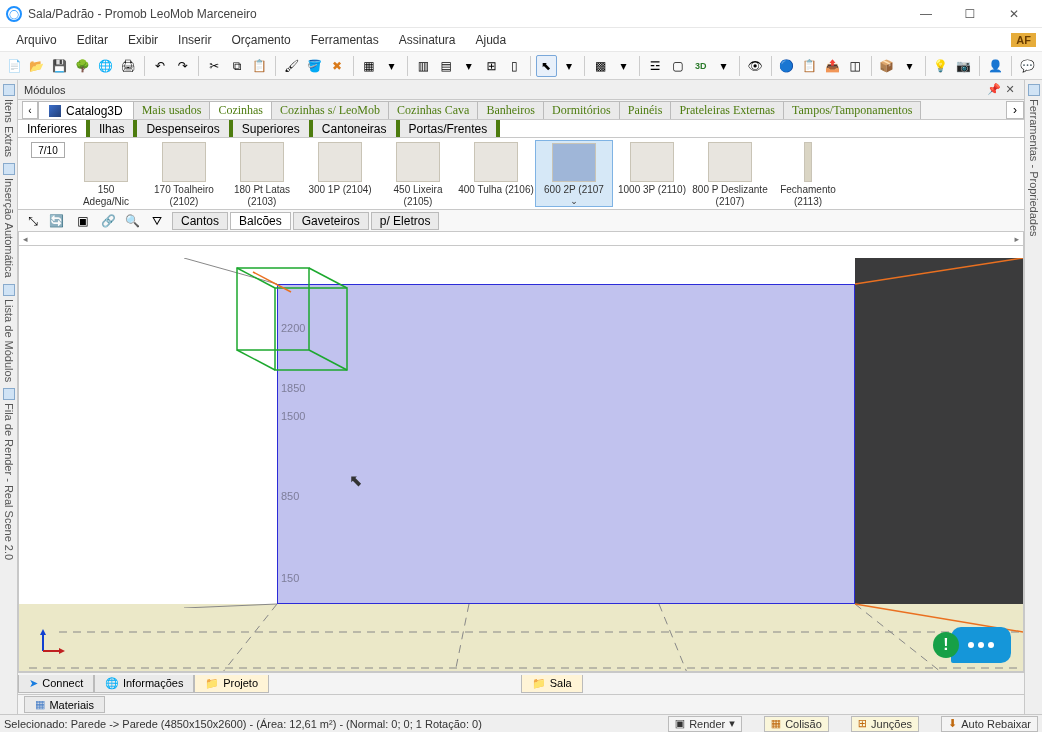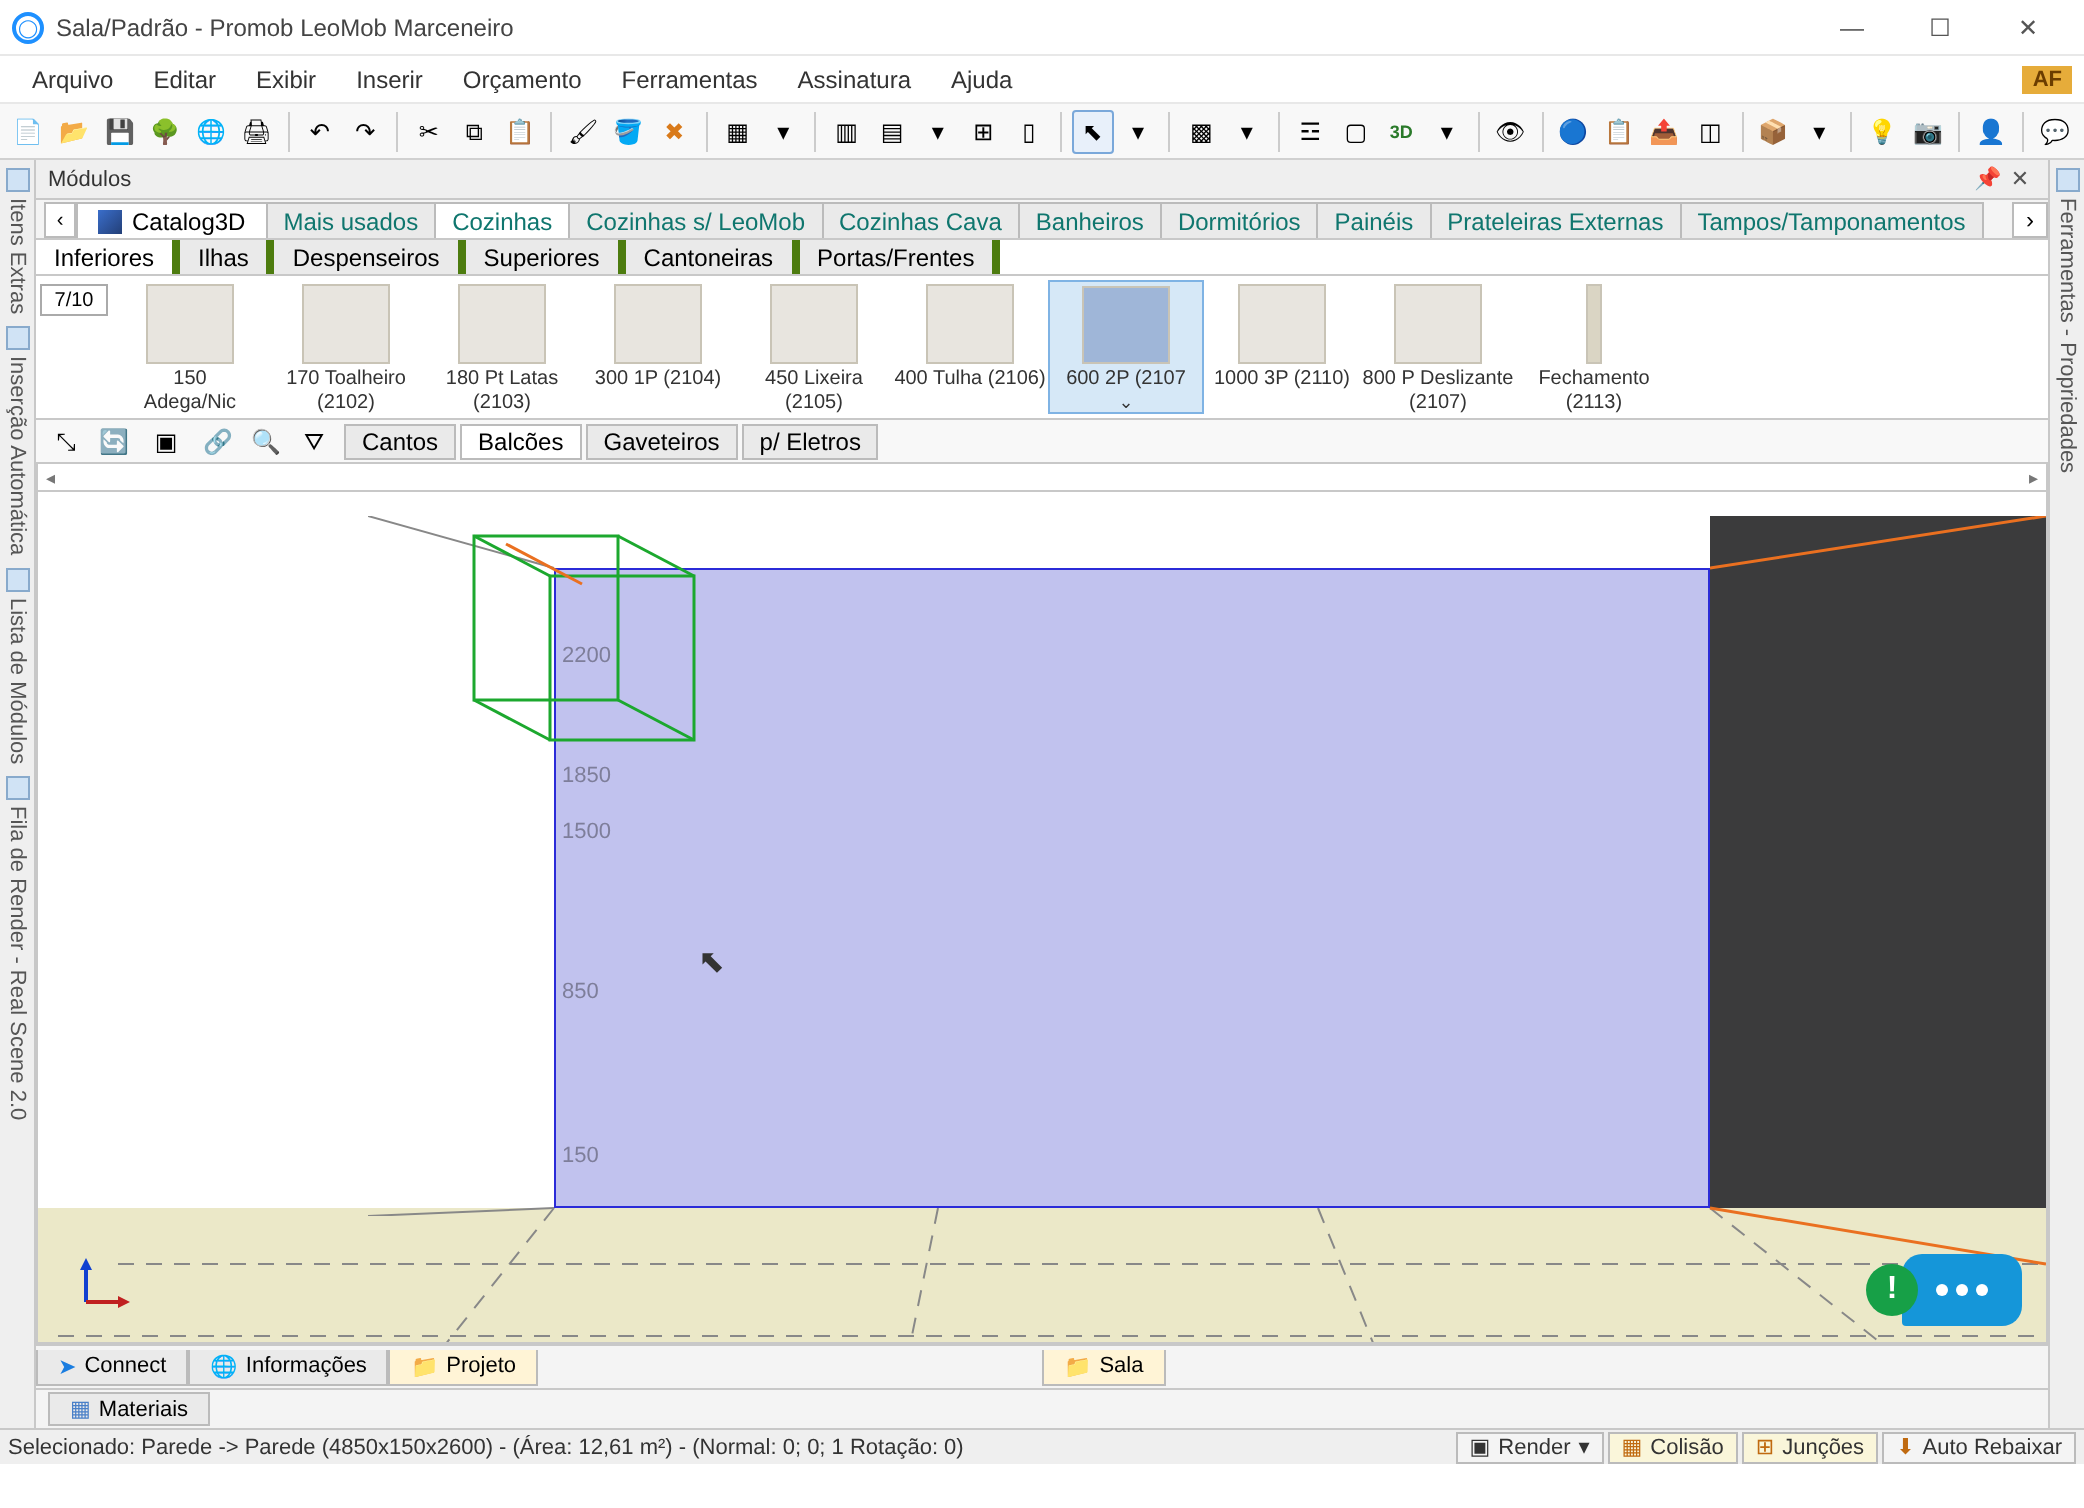--- a/index.html
+++ b/index.html
@@ -34,31 +34,31 @@
   
   .modhdr { height: 20px; background:#efefef; border-bottom:1px solid #c8c8c8; display:flex; align-items:center; padding:0 6px; font-size:11px; color:#333;}
   .modhdr .sp { flex:1;}
   .modhdr .pin, .modhdr .x { width:16px; text-align:center; color:#555;}
 
   
   .tabstrip { height:20px; background:#f4f4f4; border-bottom:1px solid #c8c8c8; display:flex; align-items:flex-end; padding-left:4px;}
   .tabstrip .arrow { width:16px; height:18px; background:#fff;border:1px solid #bbb;display:flex;align-items:center;justify-content:center;font-size:10px;}
   .tabstrip .cat { height:18px; padding:0 10px; display:flex;align-items:center; gap:5px; border:1px solid #bbb; border-bottom:none; background:#fff; }
   .tabstrip .cube { width:12px;height:12px;background:linear-gradient(135deg,#3a6ecb,#233f77);display:inline-block;}
-  .tabstrip .tab { height:18px; padding:0 8px; background:#eaeaea; border:1px solid #bbb; border-bottom:none; border-left:none; display:flex;align-items:center; color:#0f766e;}
+  .tabstrip .tab { height:18px; padding:0 8px; background:#eaeaea; border:1px solid #bbb; border-bottom:none; border-left:none; display:flex;align-items:center; color:#4d7c0f;font-family:Liberation Serif, serif;}
   .tabstrip .tab.active { background:#fff; font-weight:500;}
   .tabstrip .nx { margin-left:auto; width:18px; height:18px; display:flex;align-items:center;justify-content:center; border:1px solid #bbb; background:#fff;}
 
   
   .subtabs { height:18px; background:#fff; border-bottom:1px solid #c8c8c8; display:flex;}
   .subtabs .stab { padding:0 9px; display:flex;align-items:center; border-right:4px solid #4d7c0f; background:#eaeaea;}
   .subtabs .stab.active { background:#fff; }
 
   
-  .gallery { height: 72px; background:#fff; border-bottom:1px solid #c8c8c8; display:flex; align-items:stretch; overflow:hidden; padding:2px 0;}
+  .gallery { height: 72px; background:#fff; border-bottom:1px solid #c8c8c8; display:flex; align-items:stretch; overflow:hidden; padding:2px 11px;}
   .gallery .count { width:34px; border:1px solid #aaa; margin:2px 2px 0 2px; height:16px; font-size:10px; display:flex;align-items:center; justify-content:center; align-self:flex-start;}
   .gitem { width: 78px; display:flex; flex-direction:column; align-items:center; justify-content:flex-start; padding:2px 0 0 0; font-size:10px; color:#333; text-align:center; gap:1px;}
   .gitem .thumb { width:44px; height:40px; background:#e8e5df; border:1px solid #c9c4b6; margin-bottom:1px;}
   .gitem.sel { background:#d6e8f7; border:1px solid #7fb3e4; }
   .gitem .drop { font-size:9px;}
 
   
   .toolrow2 { height:22px; border-bottom:1px solid #c8c8c8; display:flex; align-items:center; padding:0 4px; gap:2px; background:#f8f8f8;}
   .toolrow2 .btab { padding:2px 8px; background:#eaeaea; border:1px solid #bbb; height:18px; display:flex;align-items:center;}
   .toolrow2 .btab.active { background:#fff; }
@@ -83,21 +83,21 @@
   
   .bottomtabs { height:22px; display:flex; align-items:center; border-top:1px solid #c8c8c8; background:#f4f4f4; font-size:11px;}
   .bottomtabs .bt { padding:2px 10px; border:1px solid #bbb; border-top:none; display:flex;align-items:center;gap:4px; background:#fff;}
   .bottomtabs .bt.plain { background:#eaeaea;}
   .bottomtabs .proj { background:#fff4d6; }
 
   .bottomtabs2 { height:20px; display:flex; align-items:center; border-top:1px solid #c8c8c8; background:#f4f4f4; font-size:11px; padding-left:6px;}
   .bottomtabs2 .bt { padding:1px 10px; border:1px solid #bbb; display:flex;align-items:center;gap:4px; background:#eaeaea;}
 
   
-  .statusbar { height: 18px; background:#efefef; border-top:1px solid #c8c8c8; display:flex; align-items:center; font-size:11px; color:#333; padding:4px 4px;}
+  .statusbar { height: 18px; background:#efefef; border-top:1px solid #c8c8c8; display:flex; align-items:center; font-size:11px; color:#333; padding:4px 4px;gap:20px;}
   .statusbar .sp { flex:1;}
   .statusbar .sbtn { padding:1px 6px; border:1px solid #bbb; background:#faf6da; display:flex;align-items:center;gap:4px; margin-left:2px; height:16px;}
 </style>
 </head>
 <body>
 
 <div class="titlebar">
   <span class="appicon">◯</span>
   <span class="title">Sala/Padrão - Promob LeoMob Marceneiro</span>
   <span class="spacer"></span>

